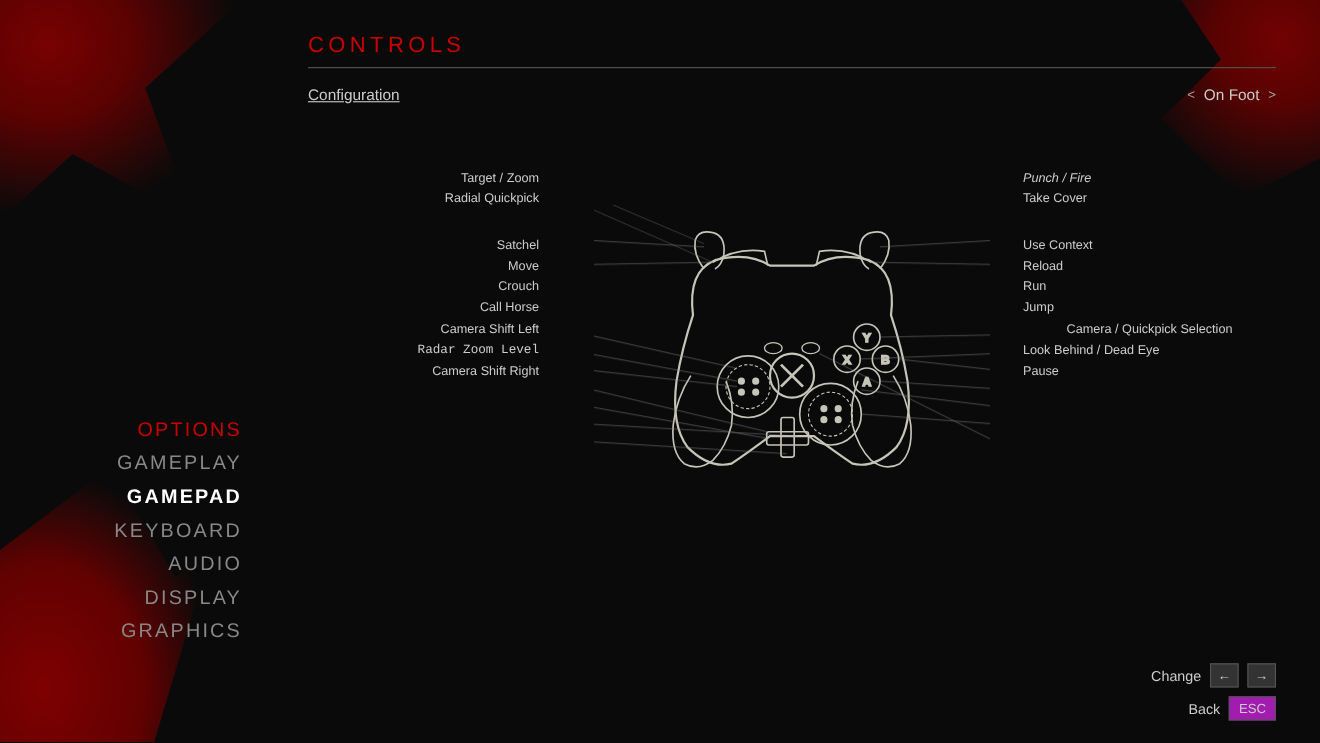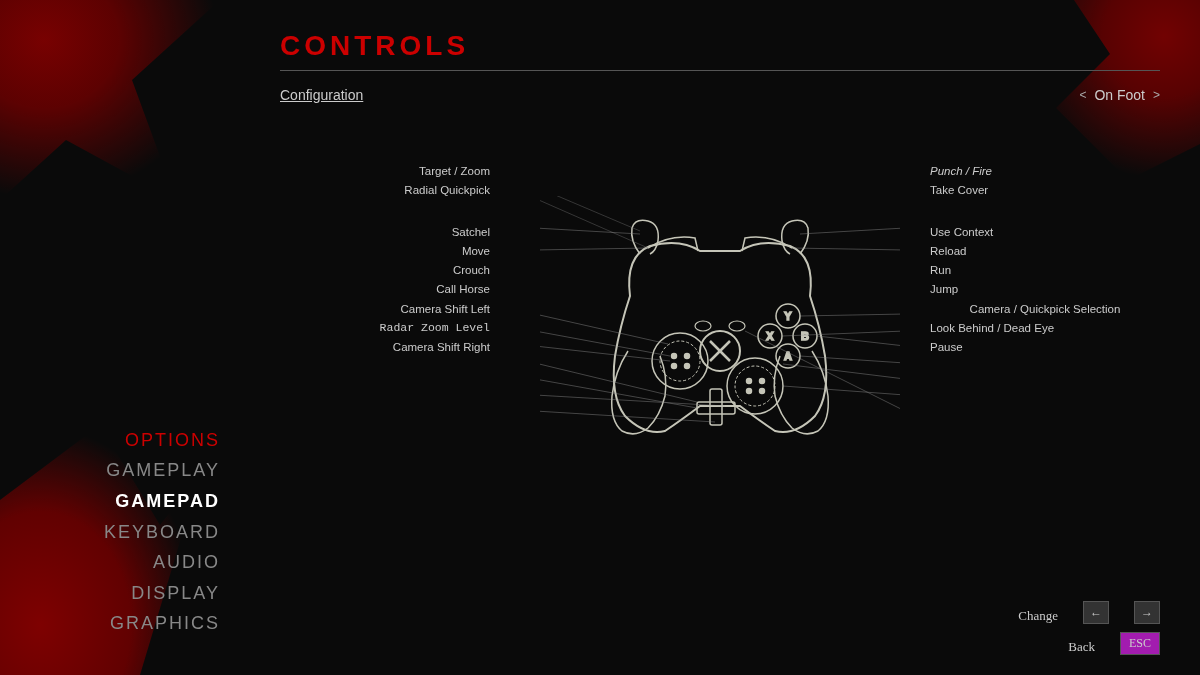--- a/index.html
+++ b/index.html
@@ -40,22 +40,22 @@
     }
 
     .main-content {
       position: absolute;
       top: 0; left: 240px; right: 0; bottom: 0;
       padding: 30px 40px;
     }
 
     .page-title {
       color: #cc0000;
-      font-size: 28px;
-      font-weight: bold;
+      font-size: 20px;
+      font-weight: normal;
       letter-spacing: 4px;
       text-transform: uppercase;
       font-family: 'Arial Black', sans-serif;
       margin-bottom: 8px;
     }
 
     .title-divider {
       border: none;
       border-top: 1px solid #555;
       margin-bottom: 16px;
@@ -104,23 +104,22 @@
       bottom: 20px;
       right: 40px;
       display: flex;
       flex-direction: column;
       gap: 8px;
       align-items: flex-end;
     }
 
     .btn-row {
       display: flex;
-      align-items: flex-end;
-      gap: 25px;
-      font-family: Liberation Serif, serif;
+      align-items: center;
+      gap: 8px;
     }
 
     .btn-label {
       color: #cccccc;
       font-size: 13px;
     }
 
     .btn-key {
       background: #a21caf;
       border: 1px solid #555;
@@ -140,21 +139,21 @@
     }
 
     
     .sidebar {
       position: absolute;
       left: 0; top: 0; bottom: 0;
       width: 240px;
       display: flex;
       flex-direction: column;
       justify-content: flex-end;
-      padding-bottom: 36px;
+      padding-bottom: 86px;
       padding-left: 20px;
     }
 
     .sidebar-item {
       font-family: 'Arial Black', sans-serif;
       font-size: 18px;
       letter-spacing: 2px;
       text-transform: uppercase;
       line-height: 1.7;
       color: #888888;

